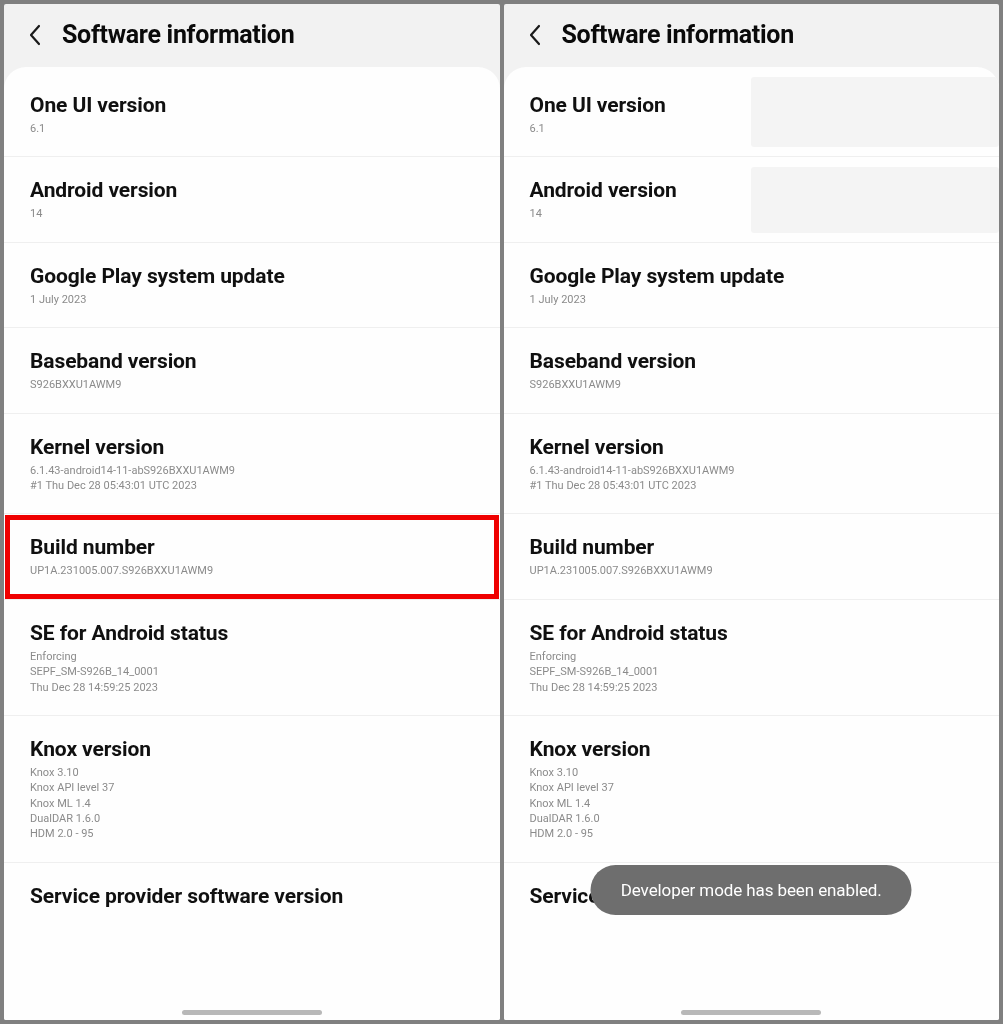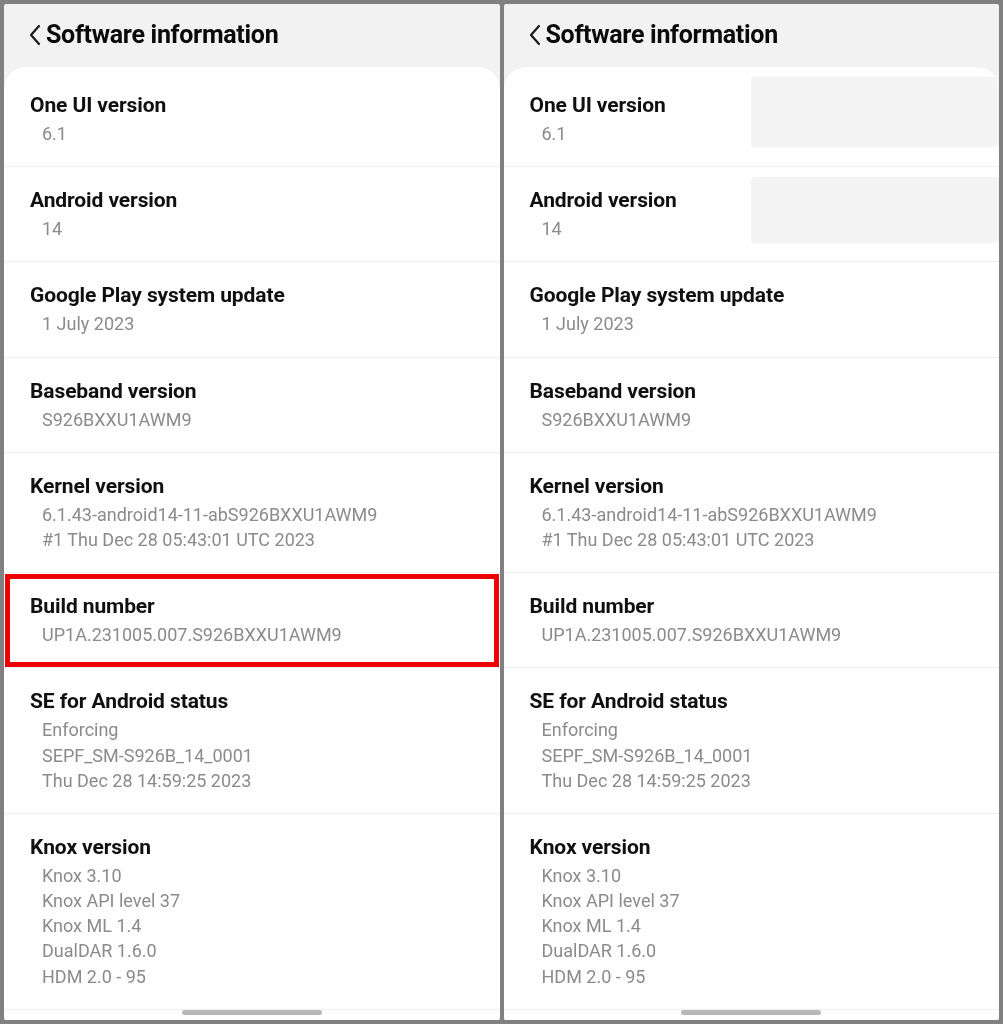--- a/index.html
+++ b/index.html
@@ -1,27 +1,27 @@
 <!DOCTYPE html>
 <html><head>
   <meta charset="utf-8">
   <style>
     * { margin: 0; padding: 0; box-sizing: border-box; font-family: -apple-system, BlinkMacSystemFont, "Segoe UI", Roboto, sans-serif; }
     body { background: #808080; padding: 4px; width: 1003px; height: 1024px; overflow: hidden; }
     .container { display: flex; gap: 4px; height: 100%; }
     .phone { flex: 1; background: #f2f2f2; border-radius: 2px; display: flex; flex-direction: column; overflow: hidden; position: relative; }
-    .header { display: flex; align-items: center; padding: 16px 20px 18px 20px; }
+    .header { display: flex; align-items: center; padding: 16px 20px 18px 20px; gap: 16px; }
     .back-icon { width: 22px; height: 22px; display: flex; align-items: center; justify-content: center; cursor: pointer; color: #1a1a1a; }
     .back-icon svg { width: 14px; height: 24px; }
     .title { font-size: 25px; font-weight: 700; color: #0a0a0a; letter-spacing: -0.3px; }
     .content { background: #fefefe; border-radius: 22px 22px 0 0; flex: 1; overflow: hidden; padding: 0; }
     .item { padding: 21px 26px 20px 26px; border-bottom: 1px solid #efefef; position: relative; }
     .item:first-child { padding-top: 26px; border-radius: 22px 22px 0 0; }
     .item-title { font-size: 21px; color: #101010; font-weight: 700; margin-bottom: 4px; letter-spacing: -0.1px; }
-    .item-value { font-size: 18px; color: #8b8b8b; line-height: 1.4; font-weight: 400; margin-left: 12px; }
+    .item-value { font-size: 11px; color: #8b8b8b; line-height: 1.4; font-weight: 400; }
     .highlighted { outline: 5px solid #ef0000; outline-offset: -6px; }
     .toast { position: absolute; bottom: 105px; left: 50%; transform: translateX(-50%); background: #6e6e6e; color: #fff; padding: 15px 30px; border-radius: 28px; font-size: 17px; white-space: nowrap; letter-spacing: -0.1px; }
     .nav-bar { position: absolute; bottom: 5.5px; left: 50%; transform: translateX(-50%); width: 140px; height: 5px; background: #b8b8b8; border-radius: 3px; }
     .cutoff { padding-bottom: 0; }
     .cutoff .item-title { overflow: hidden; white-space: nowrap; }
     .smudge { position: absolute; background: #f4f4f4; border-radius: 3px; }
   </style>
 </head>
 <body>
 
@@ -131,15 +131,16 @@
         <div class="item-value" style="white-space: pre-line;">Knox 3.10
 Knox API level 37
 Knox ML 1.4
 DualDAR 1.6.0
 HDM 2.0 - 95</div>
       </div>
       <div class="item cutoff" style="border-bottom:none;">
         <div class="item-title">Service provider software version</div>
       </div>
     </div>
+    <div class="toast">Developer mode has been enabled.</div>
     <div class="nav-bar"></div>
   </div>
 </div>
 
 </body></html>

